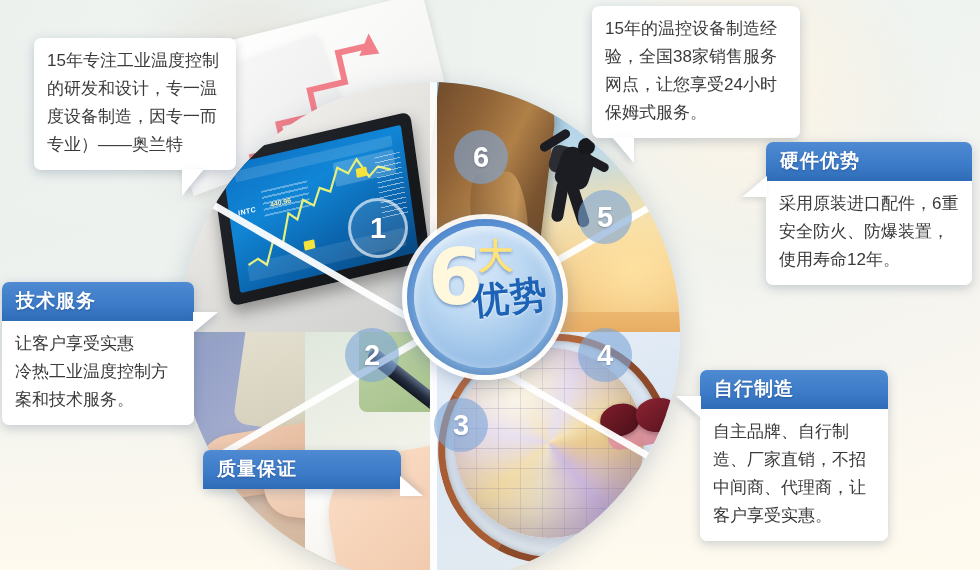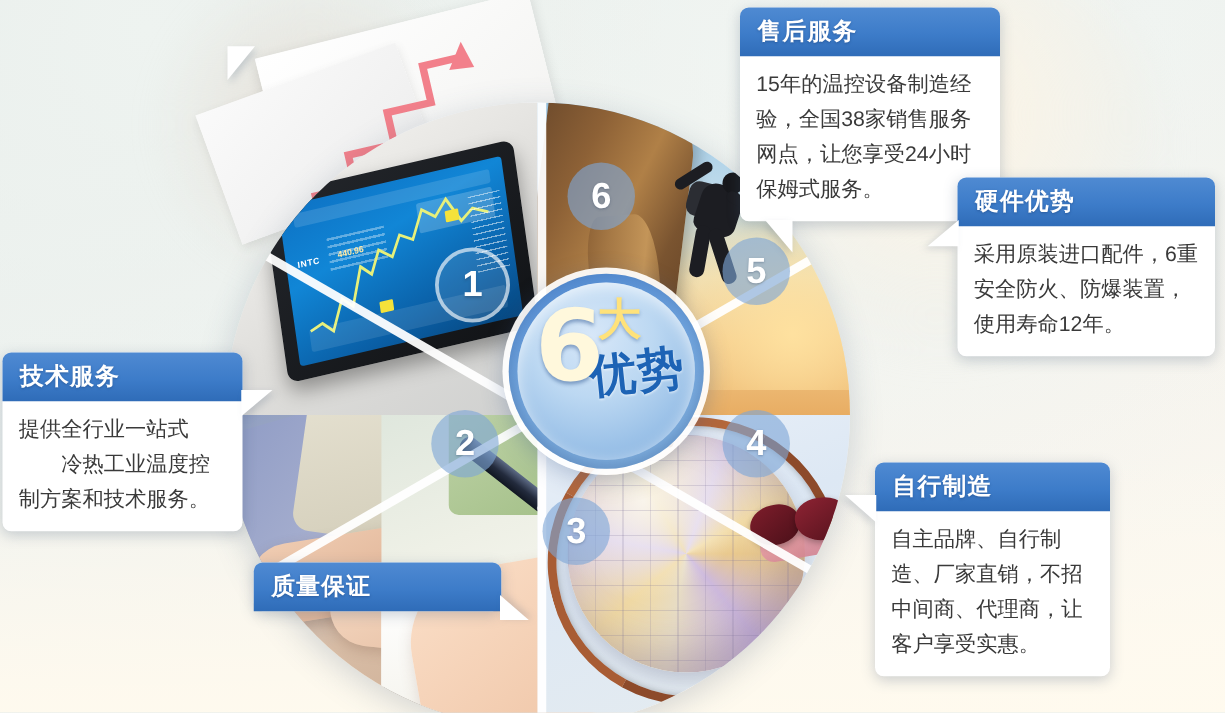--- a/index.html
+++ b/index.html
@@ -348,44 +348,44 @@
     <span>4</span>
   </div>
   <div class="badge fill" style="left:578px;top:190px;">
     <span>5</span>
   </div>
   <div class="badge fill" style="left:454px;top:130px;">
     <span>6</span>
   </div>
 
   <div class="callout" id="co-team">
+    <div class="bd">15年专注工业温度控制的研发和设计，专一温度设备制造，因专一而专业）——奥兰特</div>
     <div class="tail"></div>
   </div>
 
   <div class="callout" id="co-after">
-    <div class="hd">售后服务</div>
     <div class="bd">15年的温控设备制造经验，全国38家销售服务网点，让您享受24小时保姆式服务。</div>
     <div class="tail"></div>
   </div>
 
   <div class="callout" id="co-hardware">
     <div class="hd">硬件优势</div>
     <div class="bd">采用原装进口配件，6重安全防火、防爆装置，使用寿命12年。</div>
     <div class="tail"></div>
   </div>
 
   <div class="callout" id="co-software">
     <div class="hd">自行制造</div>
     <div class="bd">自主品牌、自行制造、厂家直销，不招中间商、代理商，让客户享受实惠。</div>
     <div class="tail"></div>
   </div>
 
   <div class="callout" id="co-tech">
     <div class="hd">技术服务</div>
-    <div class="bd"><span>提供全行业一站式</span><span class="ind"></span><span>冷热工业温度控制方案和技术服务。</span></div>
+    <div class="bd"><span>让客户享受实惠</span><span class="ind"></span><span>冷热工业温度控制方案和技术服务。</span></div>
     <div class="tail"></div>
   </div>
 
   <div class="callout" id="co-quality">
     <div class="hd">质量保证</div>
     <div class="tail"></div>
   </div>
 
 </div>
 

